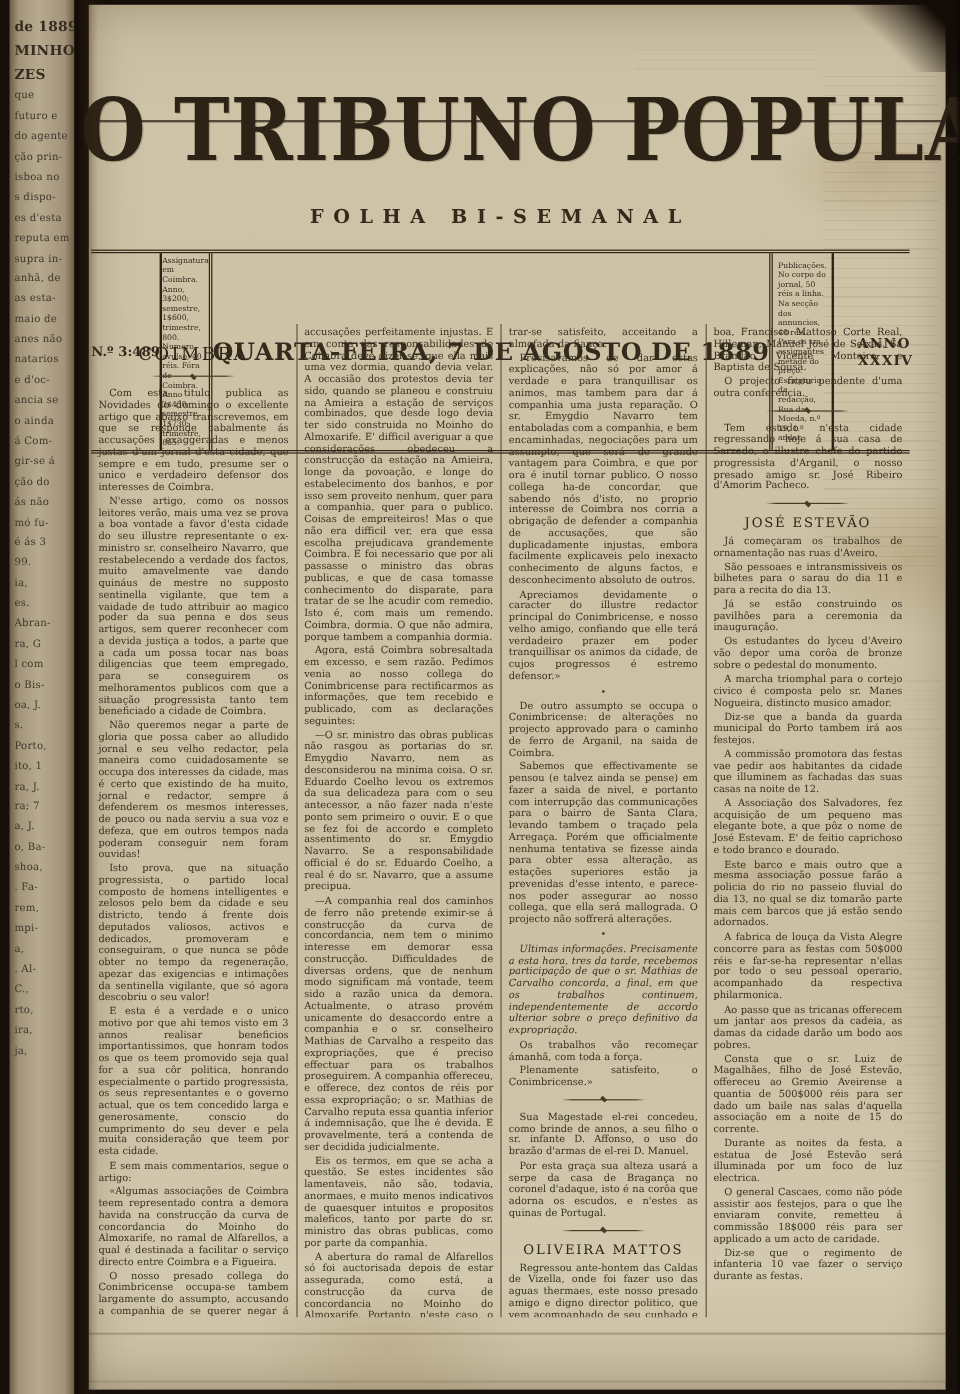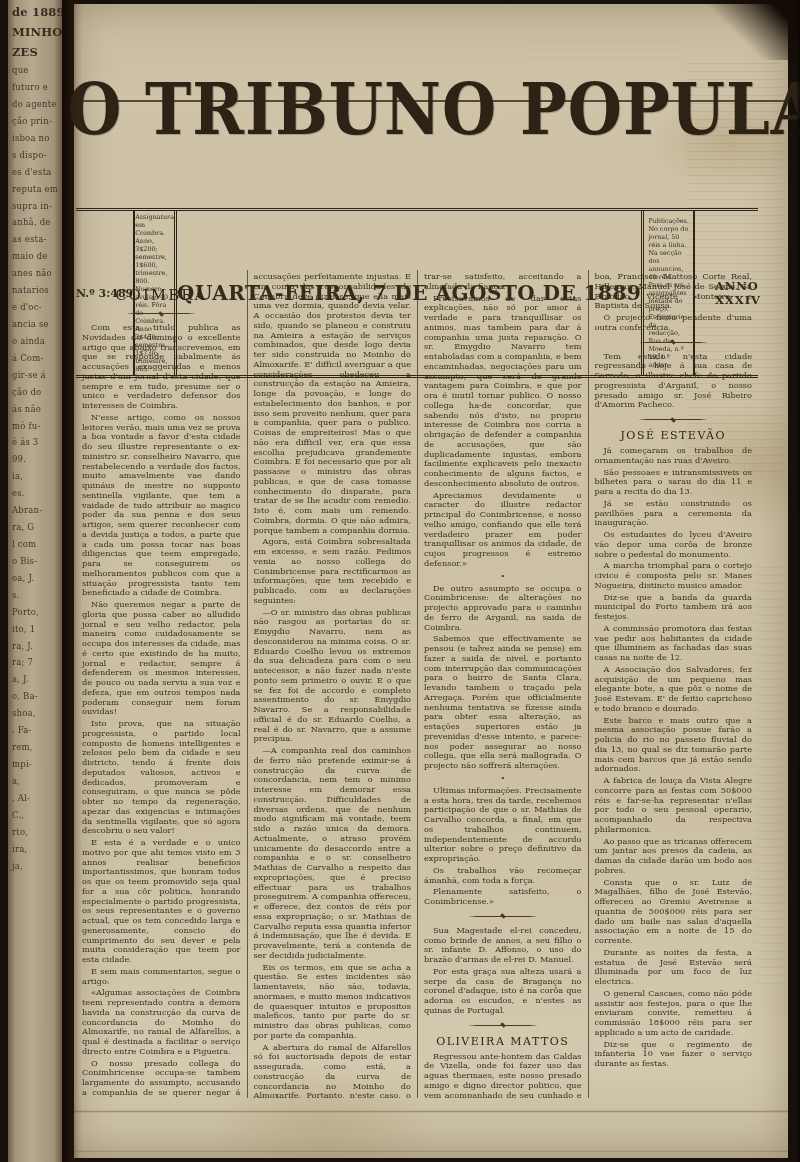--- a/index.html
+++ b/index.html
@@ -2,21 +2,21 @@
 <html><head>
 <meta charset="utf-8">
 <style>
   html,body{margin:0;padding:0;background:#17100a;}
   #scan{position:relative;width:800px;height:1162px;background:#17100a;overflow:hidden;
         font-family:"DejaVu Serif", serif;}
 
   
   #old-page{position:absolute;left:8px;top:0;width:54px;height:1162px;
     background:linear-gradient(90deg,#6e5f48 0,#a3957a 14%,#b7aa8e 45%,#a2937a 85%,#6b5b45 100%);
-    overflow:hidden;padding-top:6px;box-sizing:border-box;}
+    overflow:hidden;padding-top:16px;box-sizing:border-box;}
   .spine-frag{font-size:8.5px;color:#41372a;margin:0 0 8px 4px;line-height:1.05;
     white-space:nowrap;letter-spacing:.2px;}
   .spine-frag.em{font-size:11.5px;font-weight:bold;color:#352c20;}
   #gutter{position:absolute;left:62px;top:0;width:20px;height:1162px;
     background:linear-gradient(90deg,rgba(15,8,3,.85),rgba(40,25,12,.45) 45%,rgba(60,45,25,.12) 80%,rgba(0,0,0,0));
     z-index:5;}
 
   
   #page{position:absolute;left:74px;top:4px;width:714px;height:1154px;
     background:
@@ -70,21 +70,21 @@
 
   
   #columns{position:absolute;top:266px;left:2px;width:682px;height:828px;
     display:flex;z-index:3;overflow:hidden;}
   .col{width:25%;box-sizing:border-box;padding:2px 6px 0 6px;overflow:hidden;
     color:#39301f;}
   .col + .col{border-left:1px solid rgba(62,48,28,.75);}
   .para{font-size:8.2px;line-height:1.19;text-align:justify;margin:0 0 2px 0;
     text-indent:9px;word-spacing:.2px;}
   .para.noindent{text-indent:0;}
-  .para.italic-lead{}
+  .para.italic-lead{font-style:italic;}
   .col-heading{font-size:15px;font-weight:normal;text-align:center;letter-spacing:2px;
     margin:14px 0 2px 0;color:#2f2516;}
   .col-heading.small{font-size:11px;letter-spacing:1.5px;margin:6px 0 4px 0;}
   .col-subheading{font-size:11.5px;font-weight:bold;text-align:center;
     letter-spacing:.5px;margin:8px 0 6px 0;color:#2f2516;}
   .divider{width:70px;height:7px;margin:6px auto;position:relative;
     background:linear-gradient(90deg,transparent,#4a3a24 12%,#4a3a24 88%,transparent) center/100% 1px no-repeat;}
   .divider::after{content:"";position:absolute;left:50%;top:50%;width:5px;height:5px;
     transform:translate(-50%,-50%) rotate(45deg) scaleY(.6);background:#4a3a24;}
   .dot-divider{text-align:center;font-size:8px;margin:3px 0;color:#4a3a24;}
@@ -151,20 +151,21 @@
   </div>
 
   <div id="gutter"></div>
 
   <div id="page">
 
     <div class="mast-rule"></div>
 
     <div id="masthead">
       <div id="paper-title">O TRIBUNO POPULAR</div>
+      <div id="paper-subtitle">FOLHA BI-SEMANAL</div>
     </div>
 
     <div id="header-band">
       <div class="hcell" id="issue-cell">N.º 3:489</div>
       <div class="hcell" id="subscription-cell">Assignatura em Coimbra. Anno, 3$200; semestre, 1$600, trimestre, 800. Numero avulso, 40 réis. Fóra de Coimbra. Anno 3$450; semestre, 1$730; trimestre, 865.</div>
       <div class="hcell" id="date-cell">QUARTA-FEIRA, 7 DE AGOSTO DE 1889</div>
       <div class="hcell" id="publications-cell">Publicações. No corpo do jornal, 50 réis a linha. Na secção dos annuncios, 40 réis. Para os srs. assignantes metade do preço. Escriptorio da redacção, Rua da Moeda, n.º 19, 1.º andar.</div>
       <div class="hcell" id="year-cell">ANNO XXXIV</div>
     </div>
 

